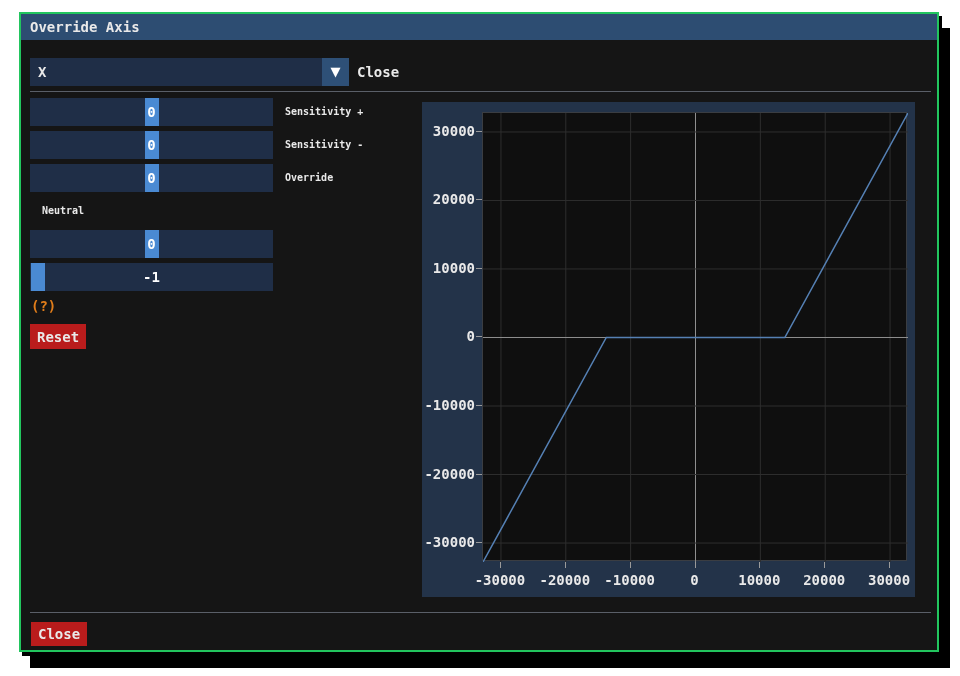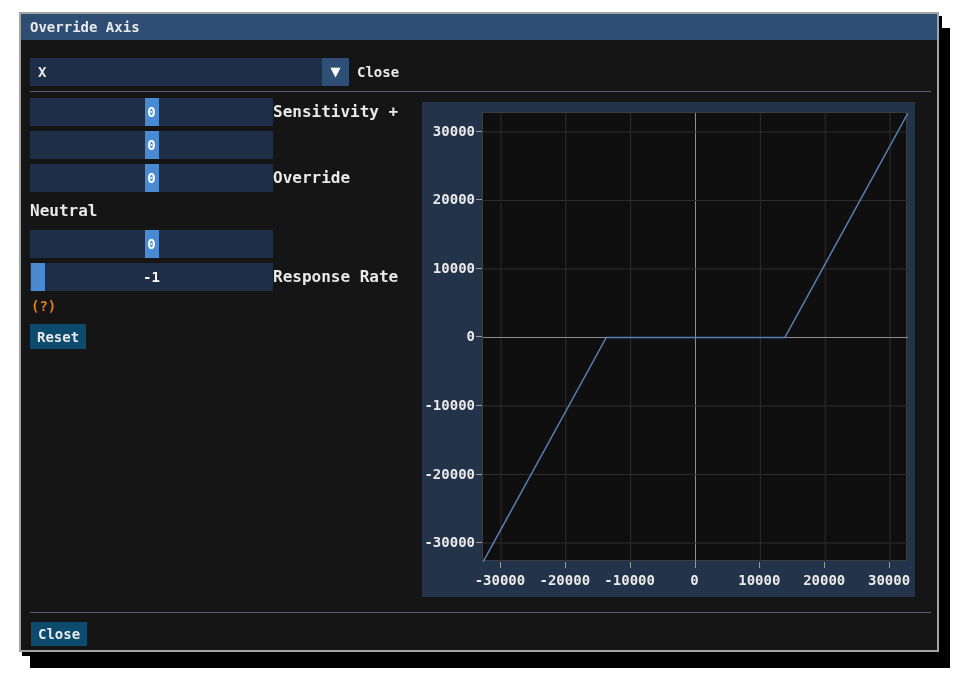--- a/index.html
+++ b/index.html
@@ -3,21 +3,21 @@
 <meta charset="utf-8">
 <style>
   * { margin:0; padding:0; box-sizing:border-box; }
   html,body { width:960px; height:676px; background:#ffffff; overflow:hidden; }
   body { font-family:"DejaVu Sans Mono","Liberation Mono",monospace; }
 
   .page { position:relative; width:960px; height:676px; background:#ffffff; }
 
   .window {
     position:absolute; left:19px; top:12px; width:920px; height:640px;
-    background:#151515; border:2px solid #a3a3a3;
+    background:#151515; border:2px solid #22c55e;
     box-shadow: 11px 16px 0 #000, 3px 4px 0 #000;
   }
 
   .titlebar {
     position:absolute; left:0; top:0; width:100%; height:26px;
     background:#2d4d72; color:#e9e9e9; font-size:14px; font-weight:700;
     line-height:26px; padding-left:9px;
   }
 
   .dropdown {
@@ -48,31 +48,31 @@
     position:relative; width:243px; height:28px; background:#1f2e47; cursor:pointer;
   }
   .slider-handle {
     position:absolute; top:0; width:14px; height:28px; background:#4a8ad3; cursor:grab;
   }
   .slider-value {
     position:absolute; left:0; top:0; width:100%; height:28px; line-height:28px;
     text-align:center; color:#ffffff; font-size:14px; font-weight:700; pointer-events:none;
   }
   .slider-label {
-    line-height:28px; color:#e9e9e9; font-size:16px;
+    margin-left:12px; line-height:28px; color:#e9e9e9; font-size:10px;
     font-weight:700; white-space:nowrap;
   }
 
   .help {
     position:absolute; left:10px; top:284px; color:#e07d1a; font-size:14px;
     font-weight:700; cursor:pointer;
   }
 
   .btn {
-    position:absolute; background:#0c4a6e; color:#e9e9e9; border:none;
+    position:absolute; background:#b91c1c; color:#e9e9e9; border:none;
     font-family:"DejaVu Sans Mono","Liberation Mono",monospace;
     font-size:14px; font-weight:700; padding:0 7px; height:25px; cursor:pointer;
   }
   .btn-reset { left:9px; top:310px; }
   .btn-close { left:10px; top:608px; height:24px;text-align:right; }
 
   .chart-panel {
     position:absolute; left:401px; top:88px; width:493px; height:495px;
     background:#233349;
   }
@@ -116,20 +116,21 @@
             <div class="slider-handle" style="left: 115px; background: rgb(74, 138, 211);"></div>
             <span class="slider-value">0</span>
           </div>
           <span class="slider-label">Sensitivity +</span>
         </div>
         <div class="slider-row" style="top: 33px;">
           <div class="slider-track">
             <div class="slider-handle" style="left: 115px; background: rgb(74, 138, 211);"></div>
             <span class="slider-value">0</span>
           </div>
+          <span class="slider-label">Sensitivity -</span>
         </div>
         <div class="slider-row" style="top: 66px;">
           <div class="slider-track">
             <div class="slider-handle" style="left: 115px; background: rgb(74, 138, 211);"></div>
             <span class="slider-value">0</span>
           </div>
           <span class="slider-label">Override</span>
         </div>
         <div class="slider-row" style="top: 99px;">
           <span class="slider-label">Neutral</span>
@@ -138,21 +139,20 @@
           <div class="slider-track">
             <div class="slider-handle" style="left: 115px; background: rgb(74, 138, 211);"></div>
             <span class="slider-value">0</span>
           </div>
         </div>
         <div class="slider-row" style="top: 165px;">
           <div class="slider-track">
             <div class="slider-handle" style="left: 1px; background: rgb(74, 138, 211);"></div>
             <span class="slider-value">-1</span>
           </div>
-          <span class="slider-label">Response Rate</span>
         </div>
       </div>
 
     <div class="help">(?)</div>
 
     <button class="btn btn-reset">Reset</button>
 
     <div class="chart-panel" id="chart-panel">
       <div class="plot-area">
         <svg id="plot-svg" width="425" height="449" viewBox="0 0 425 449">

